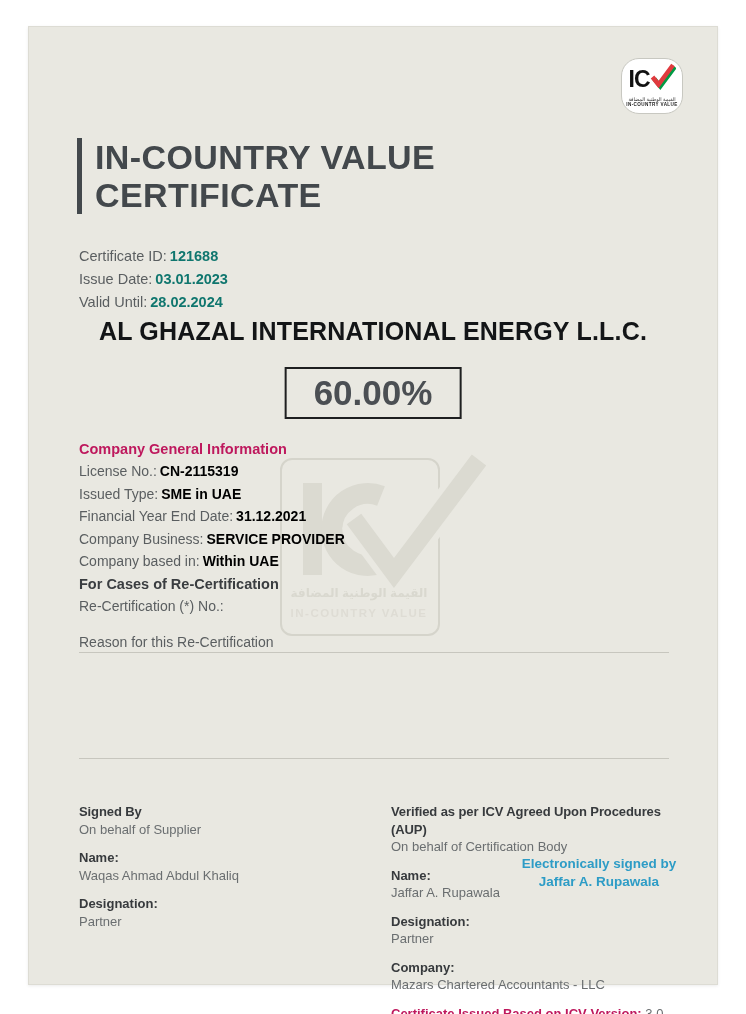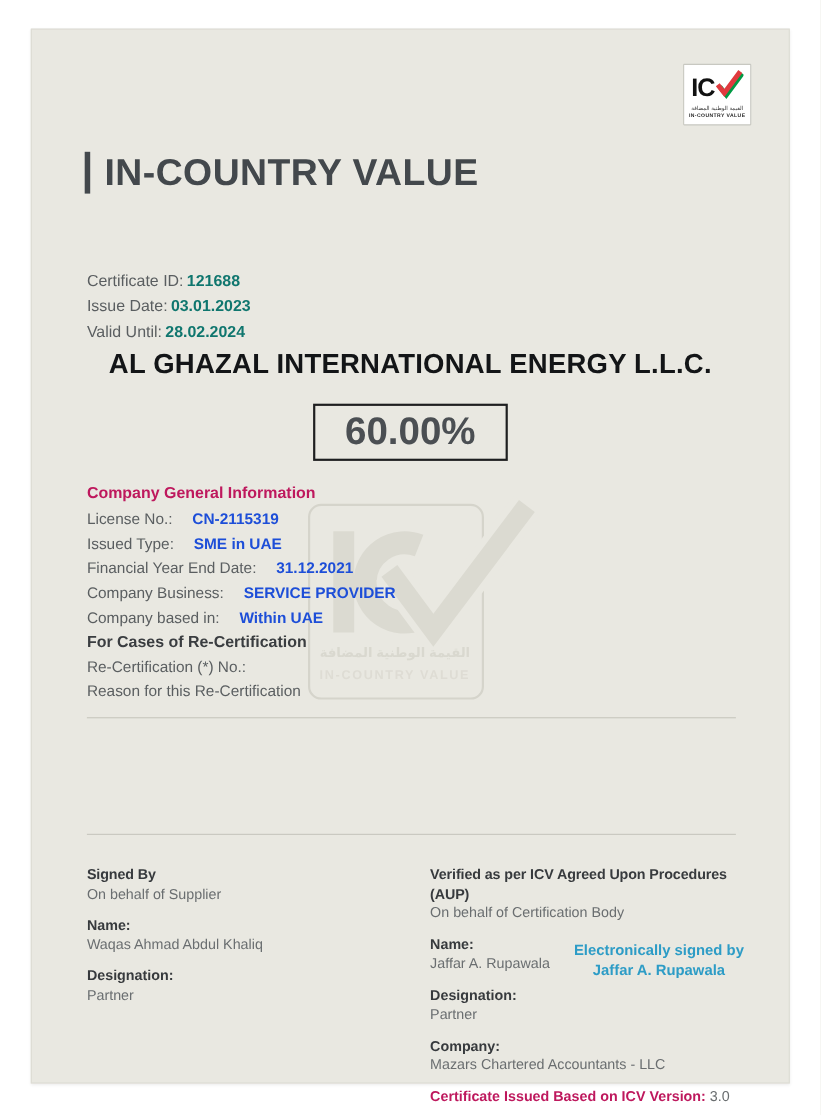--- a/index.html
+++ b/index.html
@@ -9,21 +9,21 @@
     -webkit-font-smoothing:antialiased;
   }
   .cert{
     position:absolute;left:28px;top:26px;width:690px;height:959px;
     background:#e9e8e1;border:1px solid #dddcd4;box-sizing:border-box;
     box-shadow:0 1px 3px rgba(0,0,0,0.08);
   }
   
   .logo{
     position:absolute;top:31px;right:34px;width:62px;height:56px;box-sizing:border-box;
-    background:#ffffff;border:1px solid #c8c8c1;border-radius:1px;
+    background:#ffffff;border:1px solid #c8c8c1;border-radius:18px;
     display:flex;flex-direction:column;align-items:center;justify-content:center;
     padding:3px 4px;
   }
   .logo-row{display:flex;align-items:center;justify-content:center;height:30px;}
   .logo-ic{font-size:23px;font-weight:800;color:#111;letter-spacing:-1px;line-height:26px;}
   .logo-check{margin-left:-6px;margin-top:-6px;}
   .logo-ar{font-size:5px;color:#333;line-height:6px;margin-top:2px;}
   .logo-en{font-size:4.6px;color:#222;letter-spacing:0.4px;line-height:6px;font-weight:700;}
   
   .title{
@@ -42,29 +42,29 @@
   .scorebox{
     position:absolute;top:340px;left:50%;transform:translateX(-50%);
     border:2.5px solid #1e1f20;padding:1px 27px;
     font-size:35px;font-weight:800;color:#4b4f53;line-height:46px;
   }
   
   .watermark{position:absolute;left:222px;top:424px;width:240px;height:220px;pointer-events:none;}
   
   .info{position:absolute;left:50px;top:411px;font-size:14px;line-height:22.4px;color:#5a5e60;}
   .info .hd{font-weight:700;color:#be185d;font-size:14.5px;}
-  .info b{color:#1d4ed8;margin-left:18px;}
+  .info b{color:#000000;margin-left:3px;}
   .recert{position:absolute;left:50px;top:546px;font-size:14px;line-height:22px;color:#5a5e60;}
   .recert .hd{font-weight:700;color:#3a3d40;font-size:14.5px;}
-  .recert .reason{}
+  .recert .reason{margin-top:14px;}
   .hr{position:absolute;left:50px;width:590px;border-top:1px solid #c7c6be;}
   .hr1{top:625px;}
   .hr2{top:731px;}
   
-  .sig{position:absolute;top:759px;font-size:13px;line-height:17.5px;color:#6a6e70;}
+  .sig{position:absolute;top:776px;font-size:13px;line-height:17.5px;color:#6a6e70;}
   .sig-left{left:50px;width:290px;}
   .sig-right{left:362px;width:306px;}
   .sig .grp{margin-bottom:11px;}
   .sig .b{font-weight:700;color:#373a3d;}
   .sig .hd{font-weight:700;color:#373a3d;font-size:13px;letter-spacing:-0.1px;}
   .version{margin-top:2px;}
   .version .b{font-weight:700;color:#be185d;}
   .esign{
     position:absolute;left:452px;top:828px;width:236px;text-align:center;
     font-size:13.5px;font-weight:700;line-height:18px;color:#2d9cc6;
@@ -82,20 +82,21 @@
         <polyline points="8.5,16 14.5,23.5 29,4" fill="none" stroke="#009a44" stroke-width="4.5" transform="translate(1.8,1.8)"></polyline>
         <polyline points="8.5,16 14.5,23.5 29,4" fill="none" stroke="#e03a3e" stroke-width="4.5"></polyline>
       </svg>
     </div>
     <div class="logo-ar">القيمة الوطنية المضافة</div>
     <div class="logo-en">IN-COUNTRY VALUE</div>
   </div>
 
   <div class="title">
     <div>IN-COUNTRY VALUE</div>
+    <div>CERTIFICATE</div>
   </div>
 
   <div class="meta">
     <div><span>Certificate ID:</span><b>121688</b></div>
     <div><span>Issue Date:</span><b>03.01.2023</b></div>
     <div><span>Valid Until:</span><b>28.02.2024</b></div>
   </div>
 
   <div class="company">AL GHAZAL INTERNATIONAL ENERGY L.L.C.</div>
   <div class="scorebox">

